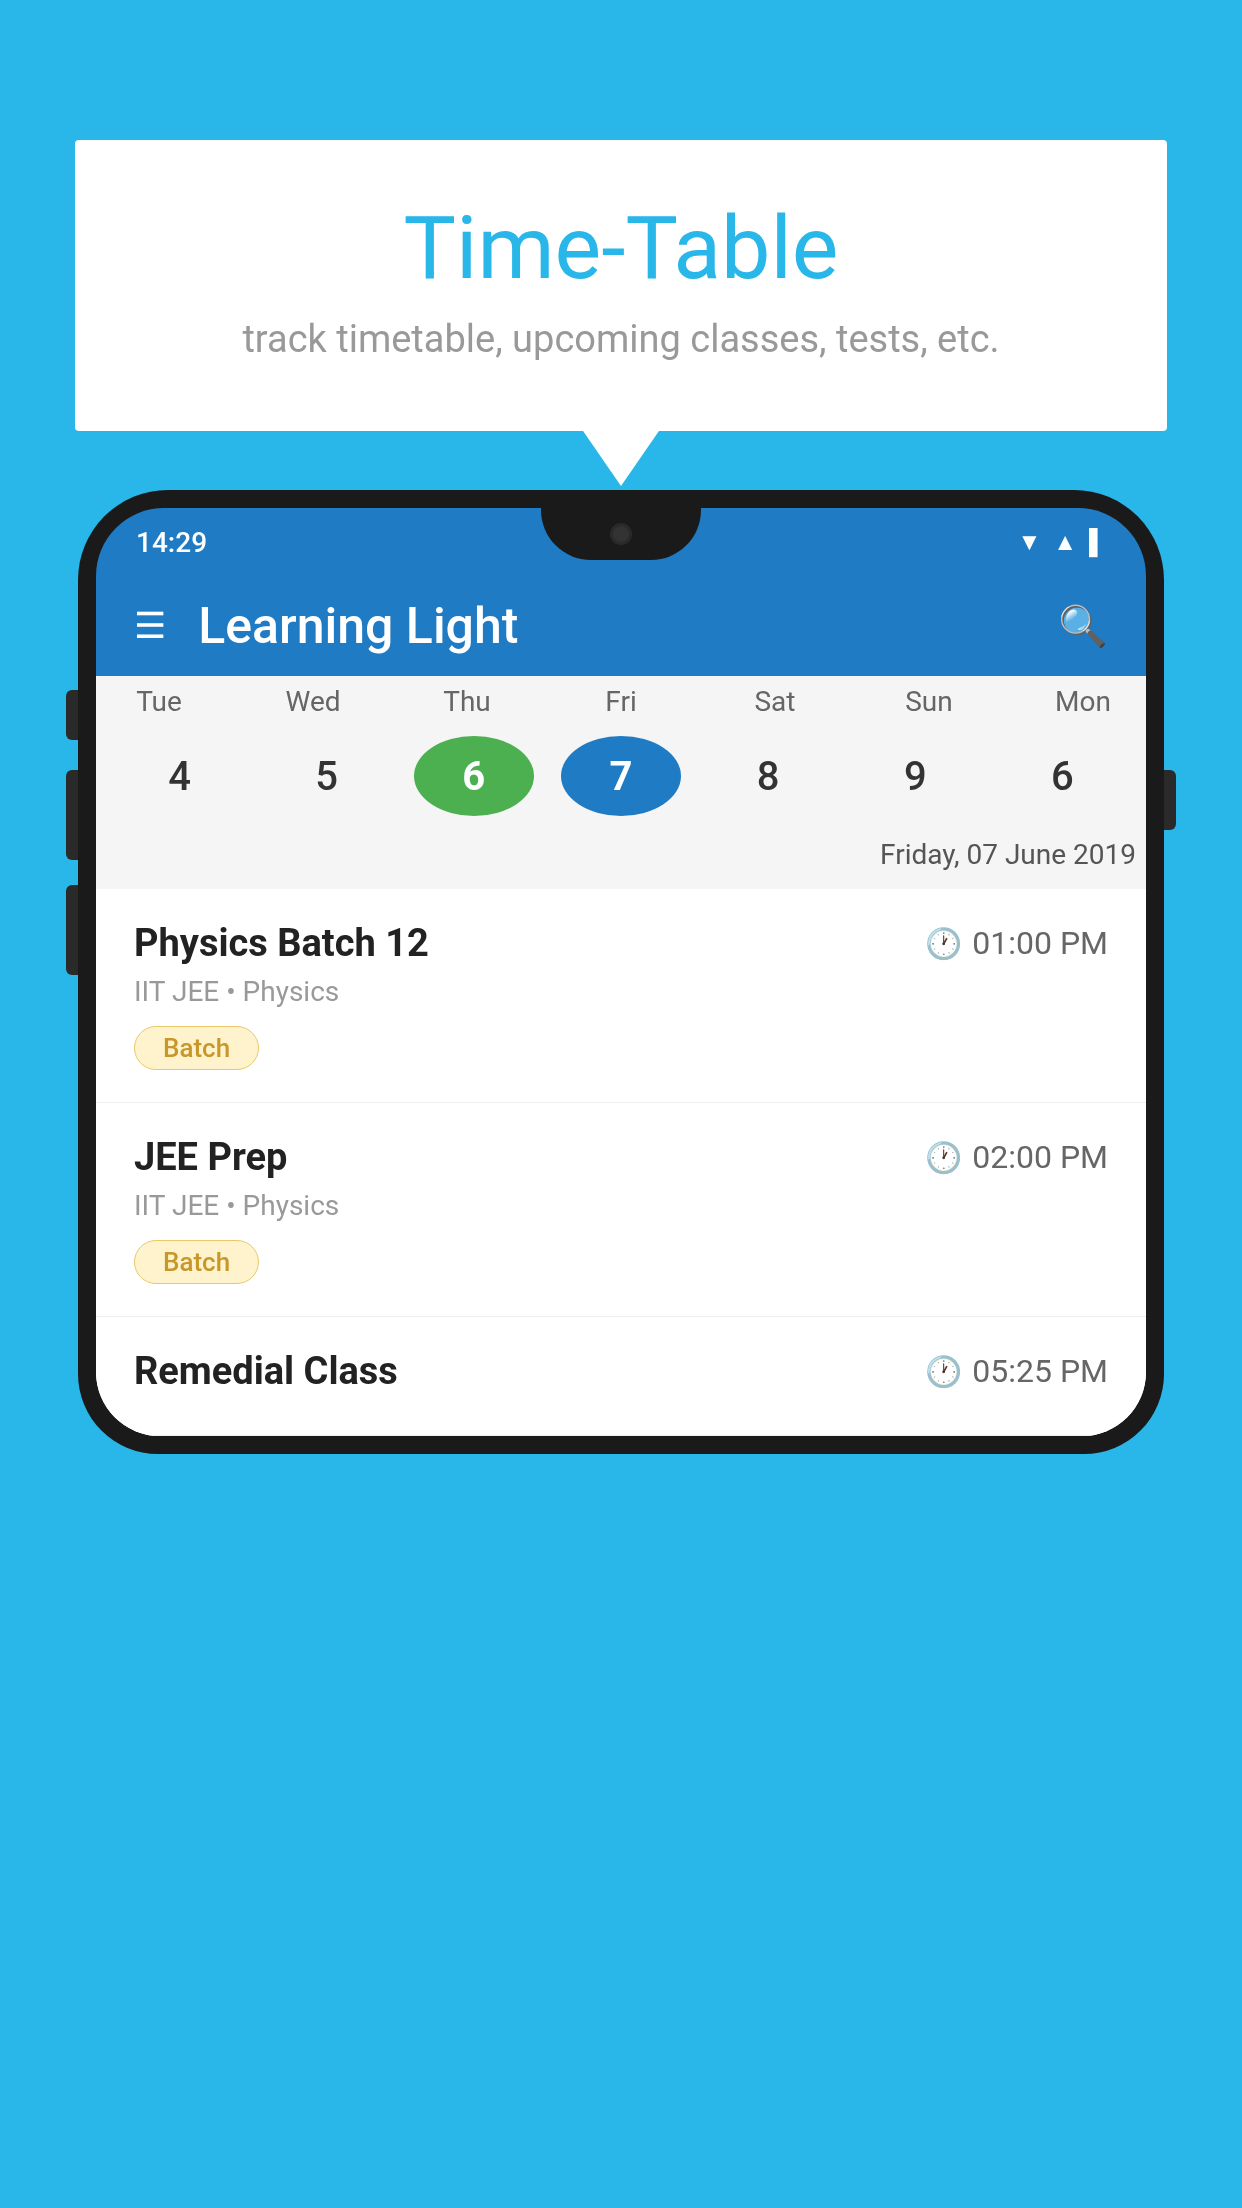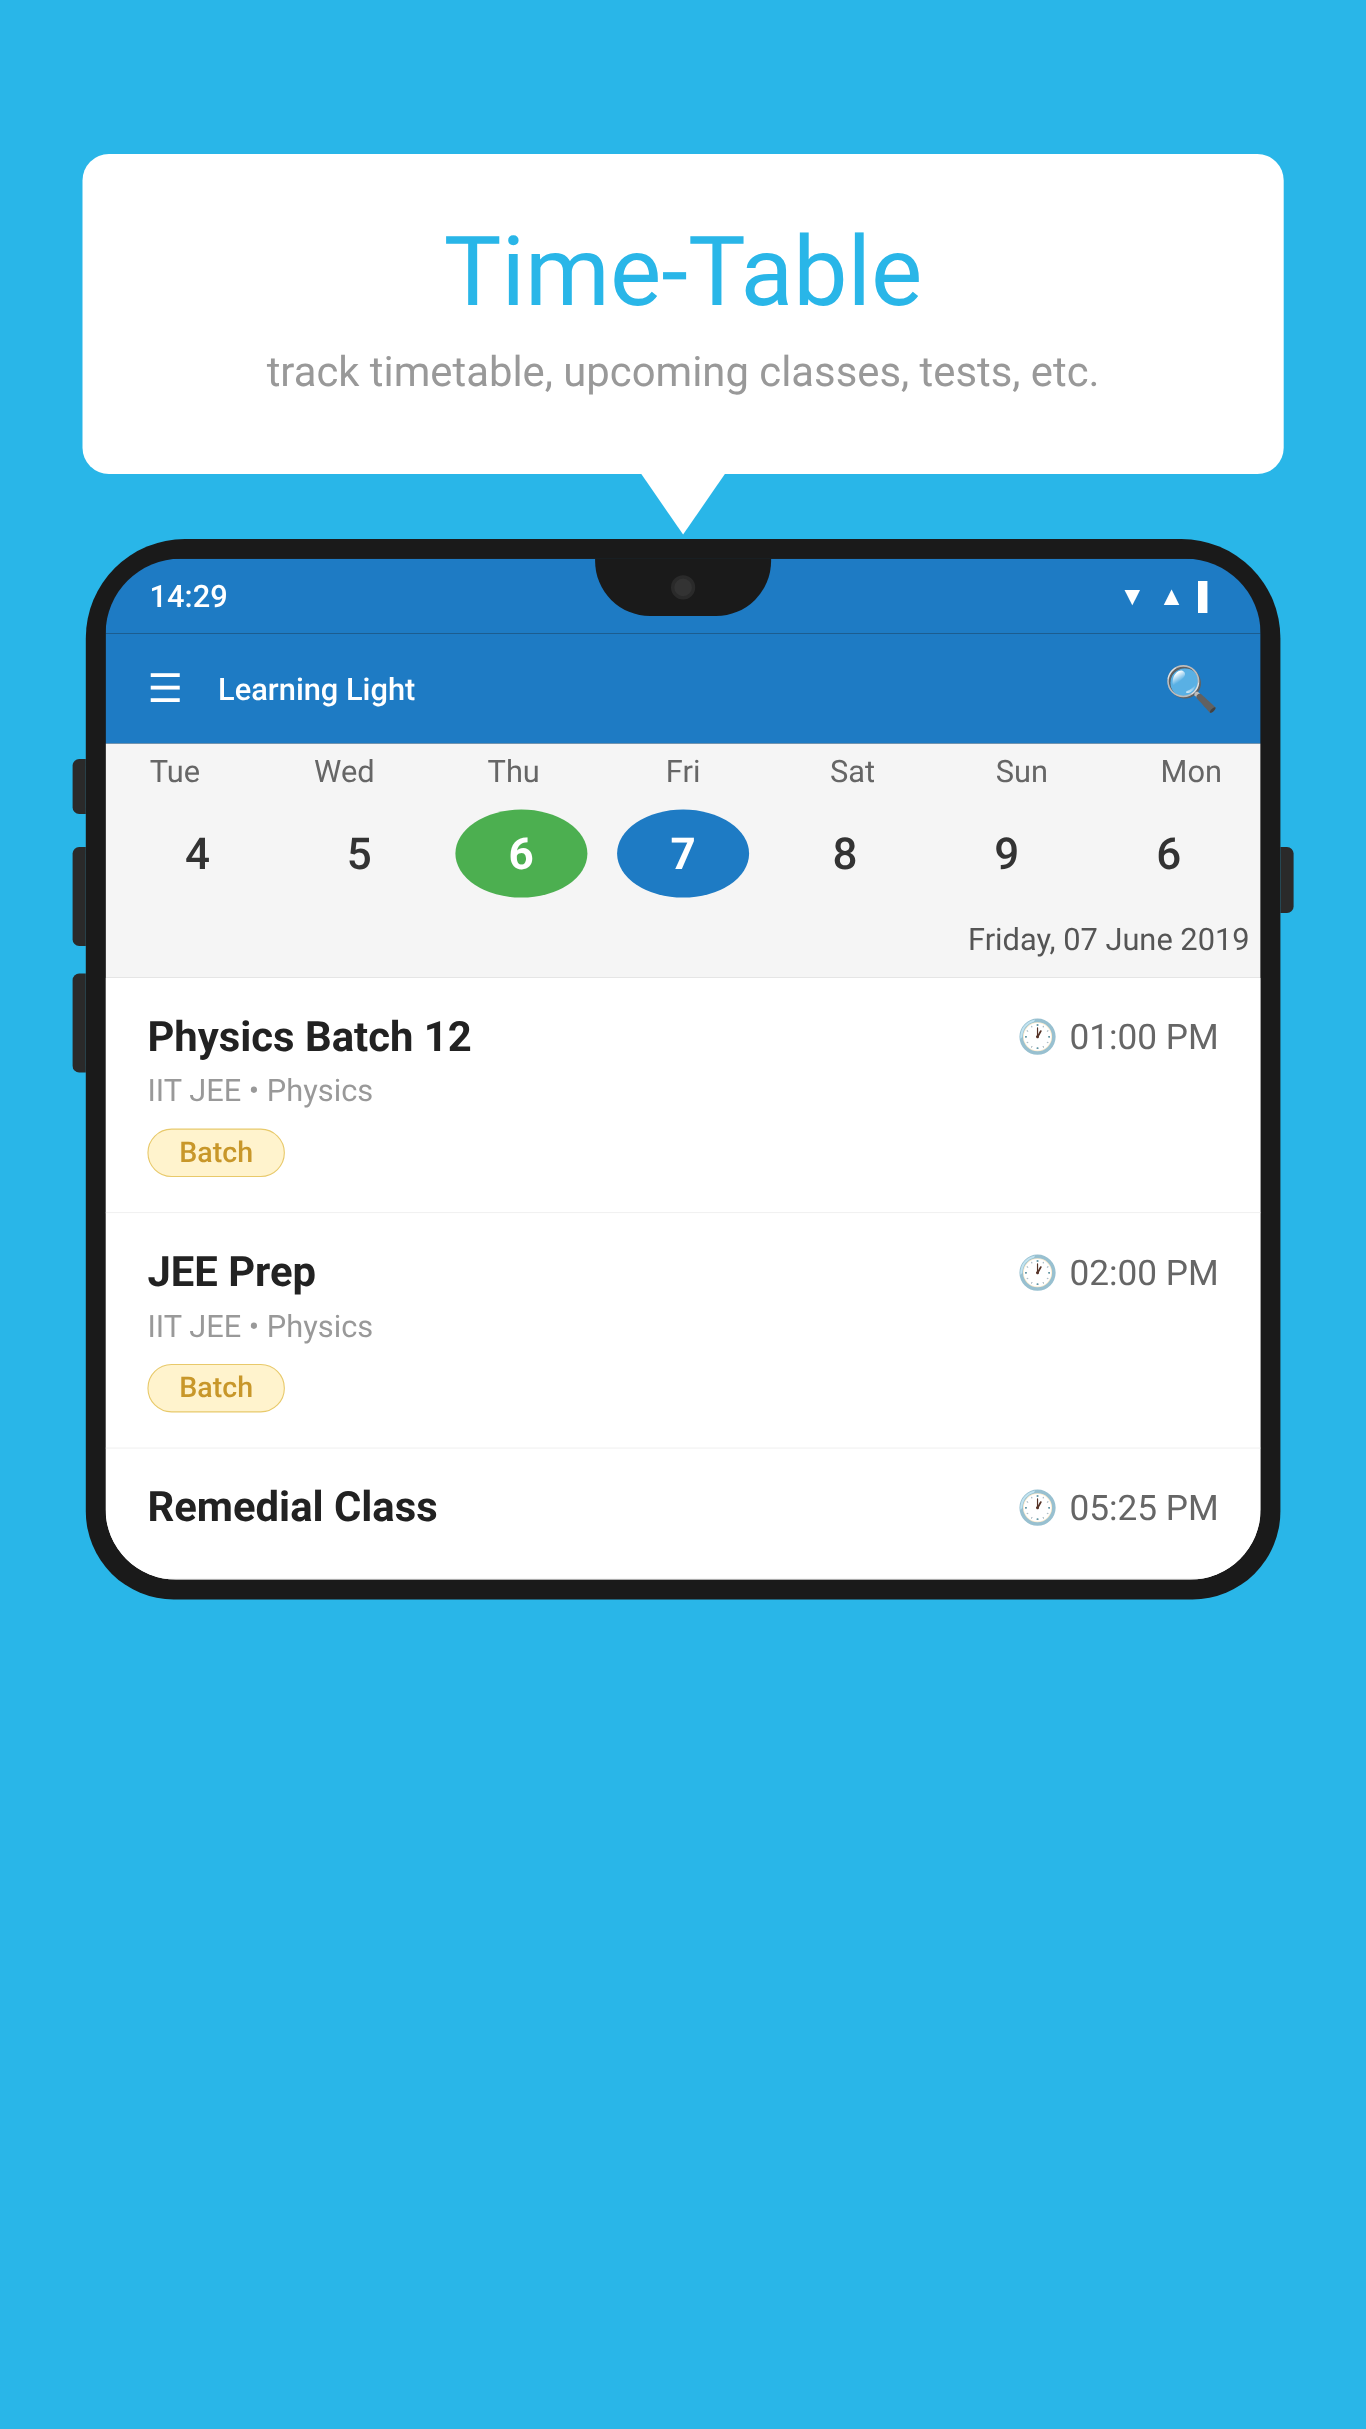--- a/index.html
+++ b/index.html
@@ -17,21 +17,21 @@
     
     .speech-bubble-container {
       position: absolute;
       top: 140px;
       left: 75px;
       right: 75px;
     }
 
     .speech-bubble {
       background: white;
-      border-radius: 24px;
+      border-radius: 4px;
       padding: 60px 80px 70px;
       text-align: center;
       position: relative;
     }
 
     .speech-bubble::after {
       content: '';
       position: absolute;
       bottom: -55px;
       left: 50%;
@@ -138,21 +138,21 @@
 
     .hamburger-icon {
       color: white;
       font-size: 36px;
       cursor: pointer;
       margin-right: 32px;
     }
 
     .app-title {
       color: white;
-      font-size: 28px;
+      font-size: 50px;
       font-weight: 500;
       flex: 1;
     }
 
     .search-icon {
       color: white;
       font-size: 40px;
       cursor: pointer;
     }
 

